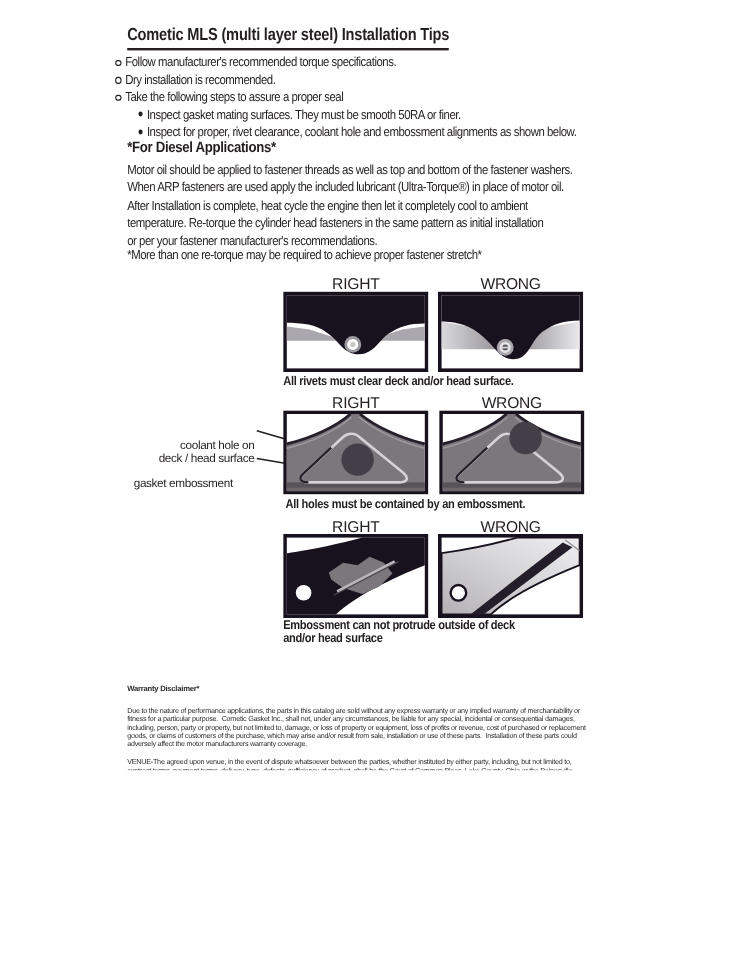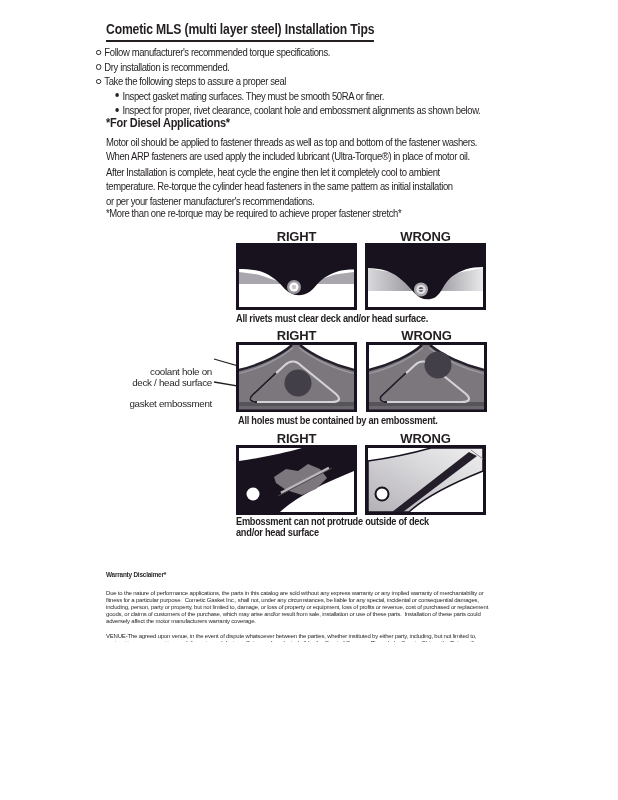--- a/index.html
+++ b/index.html
@@ -17,25 +17,25 @@
   .tips{left:96px;top:45px;width:520px;font-size:10.8px;letter-spacing:-0.45px;line-height:14.6px;}
   .tip-row{display:flex;align-items:flex-start;white-space:nowrap;}
   .tip-row.sub{margin-left:22px;}
   .marker-circle{flex:0 0 auto;width:3.5px;height:3.5px;border:1px solid #231f20;border-radius:50%;margin:4.6px 4px 0 0;}
   .marker-dot{flex:0 0 auto;width:4px;height:4px;background:#231f20;border-radius:50%;margin:4.6px 4px 0 0;}
   .h2{left:106px;top:116px;font-size:12.5px;font-weight:bold;letter-spacing:-0.3px;white-space:nowrap;}
   .body-par{left:106px;width:540px;font-size:10.8px;letter-spacing:-0.45px;line-height:14.4px;white-space:pre;}
   .p1{top:135px;}
   .p2{top:165px;}
   .note{top:206px;}
-  .fig-label{width:121px;text-align:center;font-size:13px;font-weight:bold;letter-spacing:-0.2px;}
+  .fig-label{width:121px;text-align:center;font-size:13px;font-weight:normal;letter-spacing:-0.2px;}
   .caption{font-size:10.5px;font-weight:bold;letter-spacing:-0.3px;line-height:11px;white-space:pre;}
   .callout{width:114px;text-align:right;font-size:9.8px;letter-spacing:-0.3px;line-height:11px;white-space:pre;margin-top:24px;}
   .c1{left:98px;top:342px;}
-  .c2{left:98px;top:374px;}
+  .c2{left:80px;top:374px;}
   .legal{left:106px;top:571px;width:430px;font-size:6px;letter-spacing:-0.2px;line-height:7.1px;color:#2b2b2b;}
   .legal h4{margin:0 0 12px 0;font-size:6.4px;letter-spacing:-0.2px;}
   .legal p{margin:0 0 7px 0;white-space:pre;}
   .footer-code{left:385px;top:760px;font-size:14.5px;letter-spacing:0.2px;}
   svg{display:block;}
 </style>
 </head>
 <body>
 
 <div class="page">

